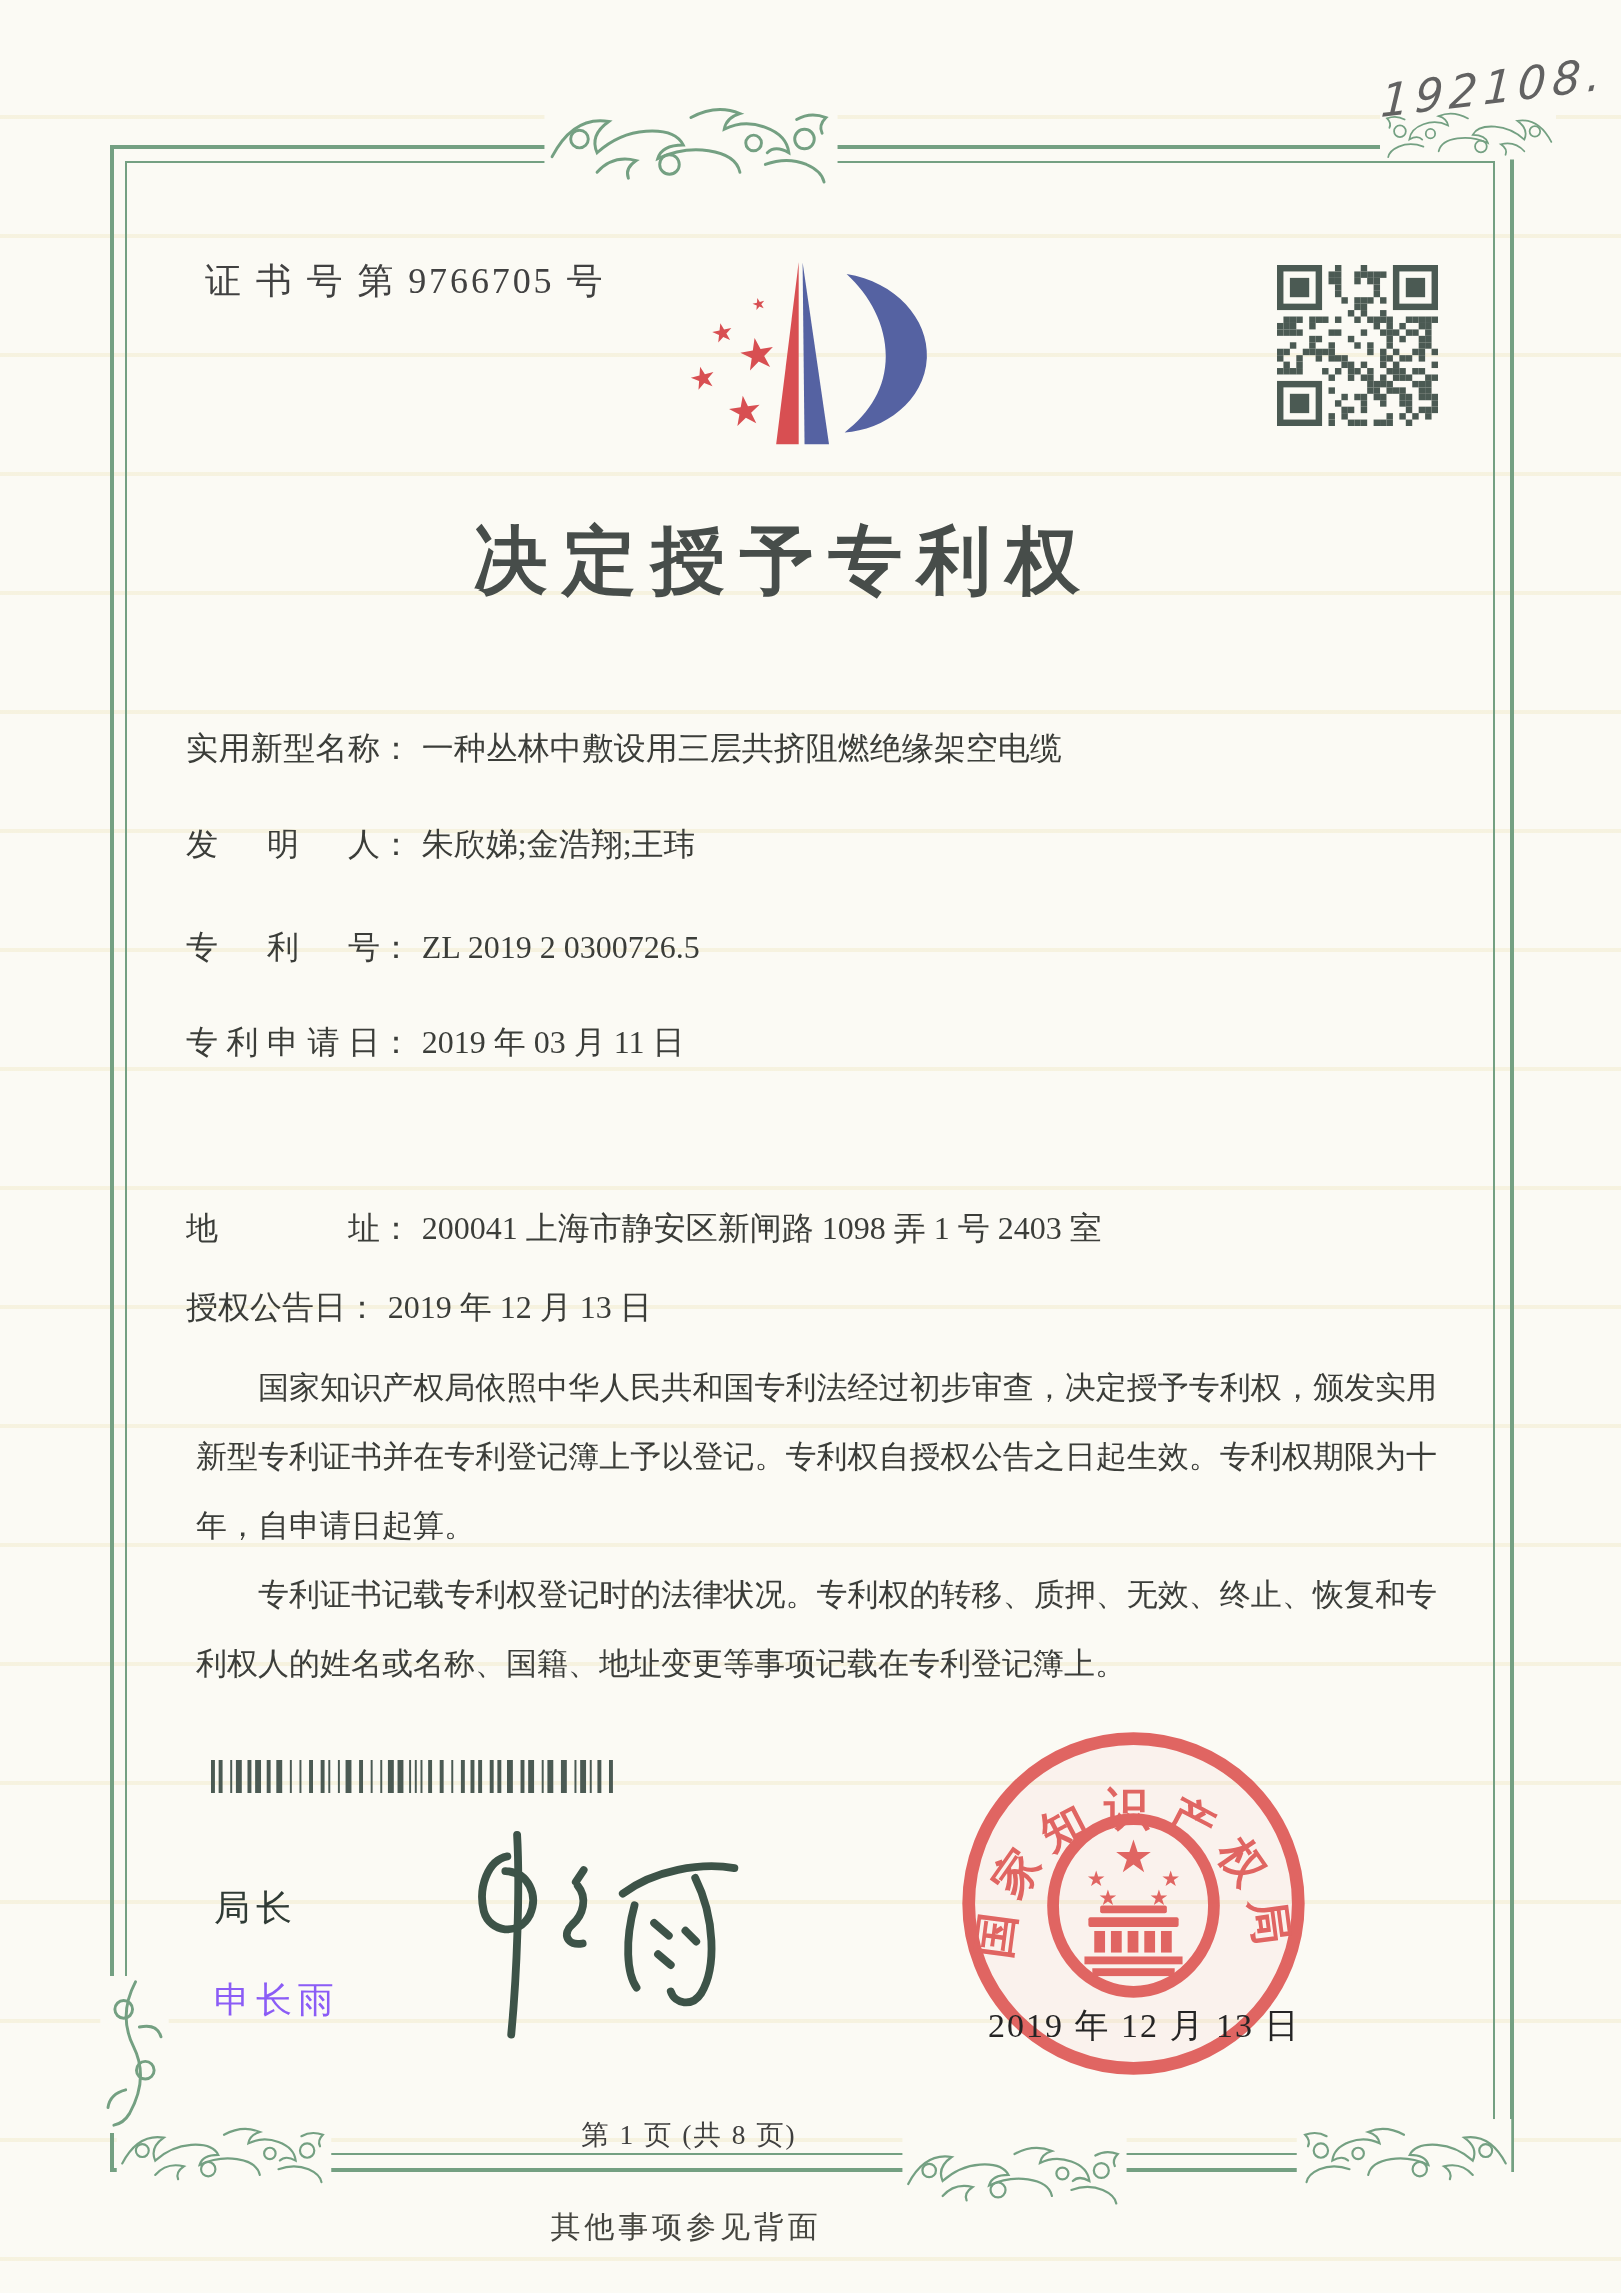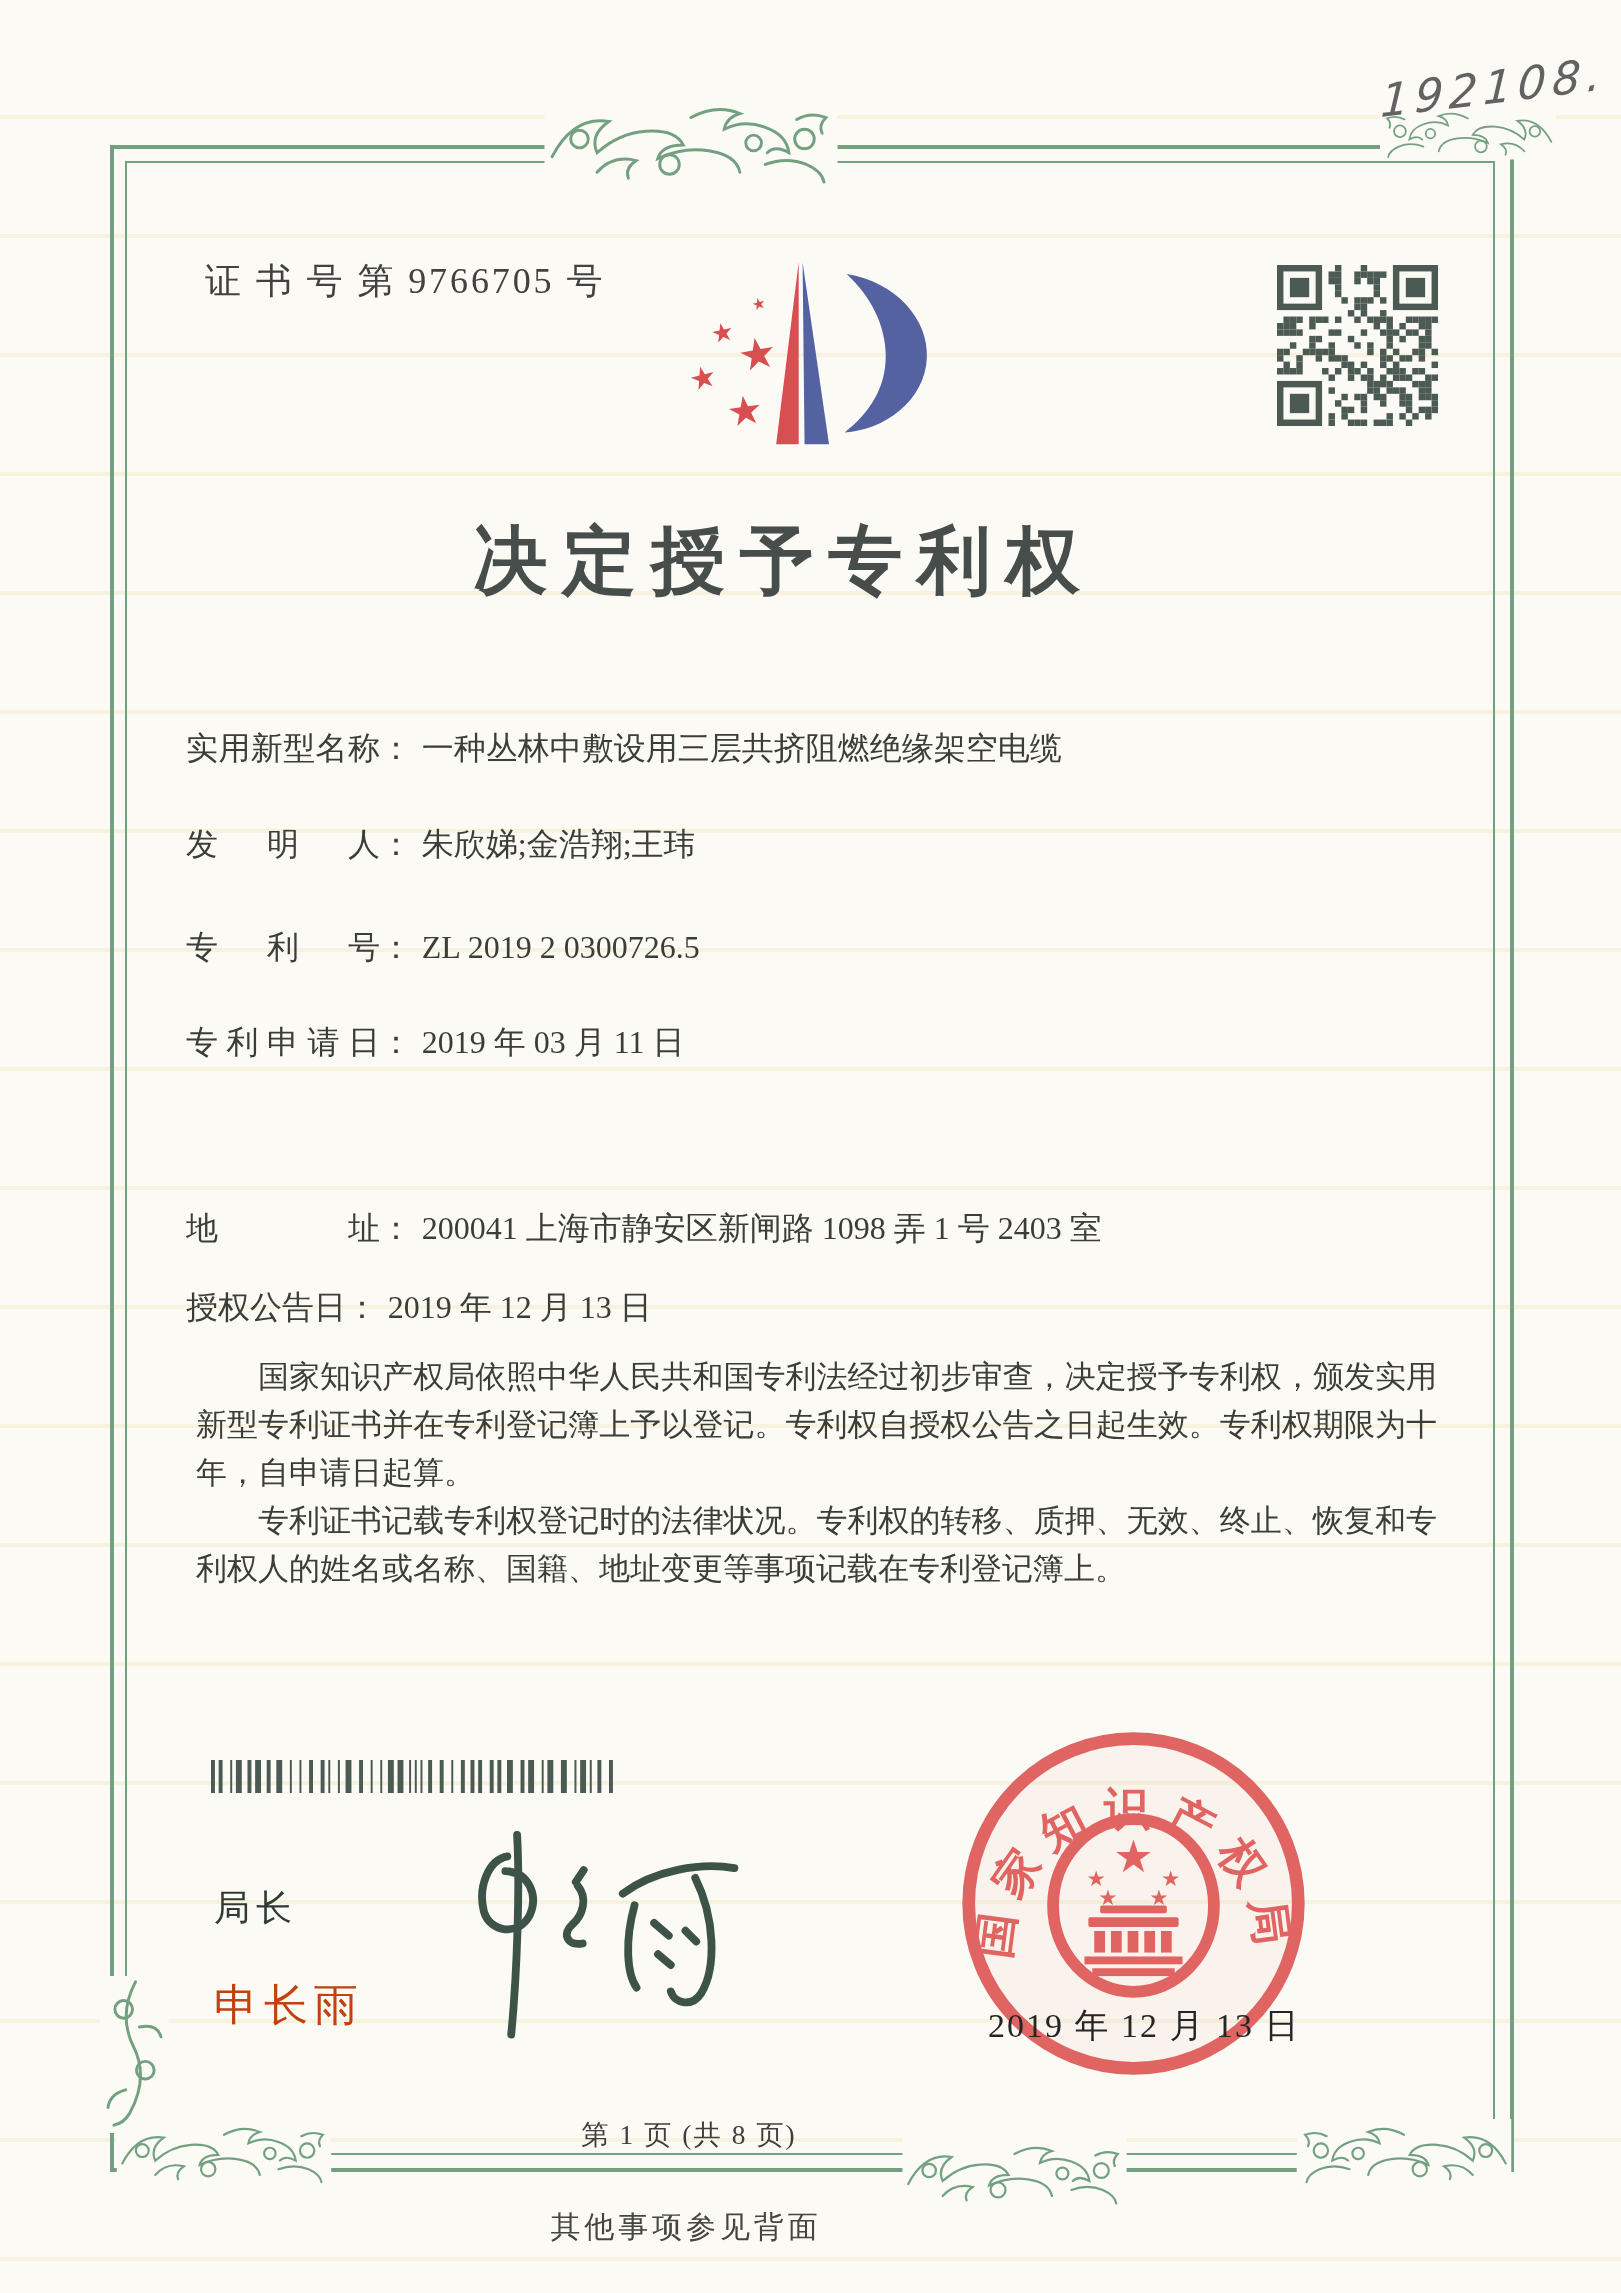--- a/index.html
+++ b/index.html
@@ -30,25 +30,25 @@
   .cert-no{position:absolute; left:169px; top:257px; font-size:36px; letter-spacing:2.9px; color:#414141;margin-left:36px;}
   .logo{position:absolute; left:637px; top:225px; width:294px; height:227px;}
   .qr{position:absolute; left:1277px; top:265px; width:161px; height:161px;}
   .title{position:absolute; left:784px; top:512px; transform:translateX(-50%);
     font-size:74px; letter-spacing:14.7px; font-weight:600; color:var(--title-ink); white-space:nowrap;}
   .frow{position:absolute; left:186px; width:1264px; font-size:32px; color:var(--ink); white-space:nowrap;}
   .flabel{display:inline-block; width:194px; text-align:justify; text-align-last:justify; vertical-align:bottom;margin-top:19px;}
   .colon{margin-right:9.8px;}
   .grant-b{position:absolute; left:814px; top:0;}
   .bodytext{position:absolute; left:196px; top:1353px; width:1241px;}
-  .bodytext p{margin:0; font-size:31px; line-height:48px; text-align:justify;
+  .bodytext p{margin:0; font-size:31px; line-height:69px; text-align:justify;
     text-indent:62px; color:var(--ink);}
   .barcode{position:absolute; left:211px; top:1760px; width:408px; height:33px;}
   .director-title{position:absolute; left:214px; top:1884px; font-size:36px; letter-spacing:5.9px; color:#2f3b35;}
-  .director-name{position:absolute; left:214px; top:1976px; font-size:44px; letter-spacing:5.9px; color:#c2410c;}
+  .director-name{position:absolute; left:214px; top:1976px; font-size:36px; letter-spacing:5.9px; color:#8b5cf6;}
   .signature{position:absolute; left:429px; top:1825px; width:323px; height:235px;}
   .seal{position:absolute; left:953px; top:1723px; width:361px; height:361px; opacity:.93;}
   .seal-date{position:absolute; left:988px; top:2003px; font-size:34px; color:#252525; letter-spacing:2px; z-index:3;}
   .page-num{position:absolute; left:689px; top:2117px; transform:translateX(-50%);
     font-size:27.4px; letter-spacing:2px; color:#3f3f3f; white-space:nowrap;}
   .back-note{position:absolute; left:686px; top:2207px; transform:translateX(-50%);
     font-size:30px; letter-spacing:3.9px; color:#45453f; white-space:nowrap;}
   .orn{position:absolute; overflow:visible;}
 </style>
 </head>

